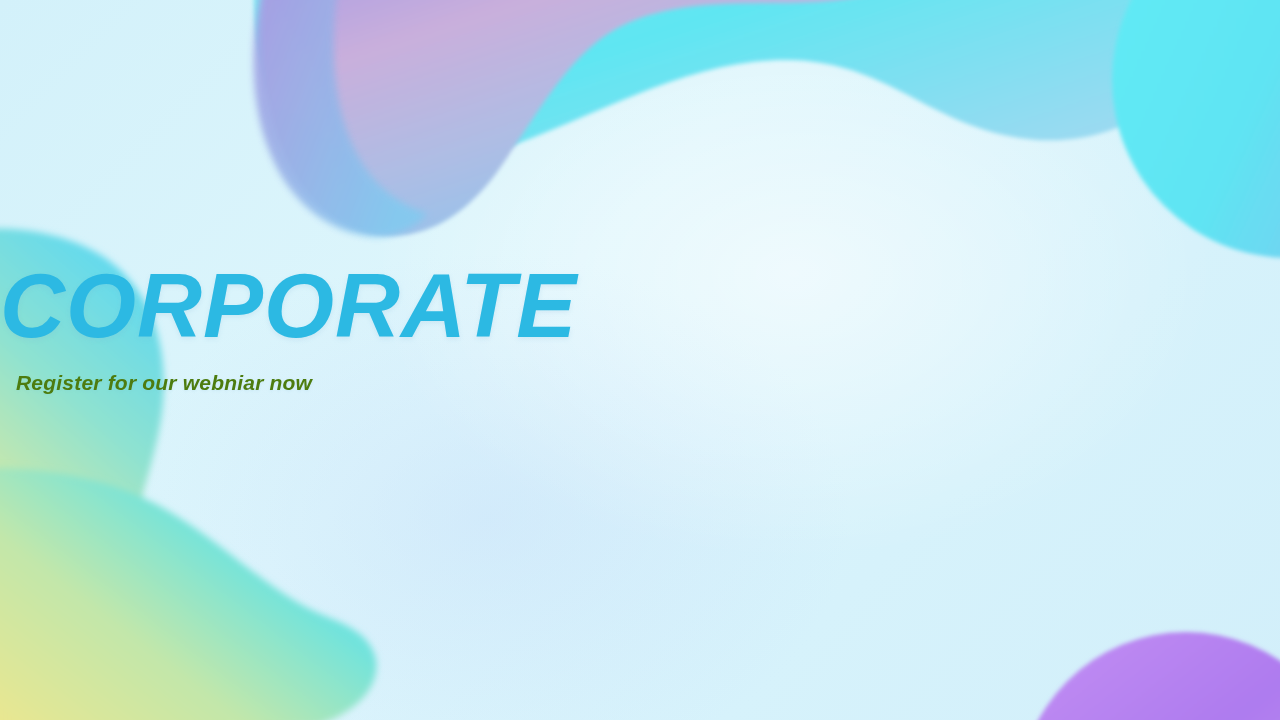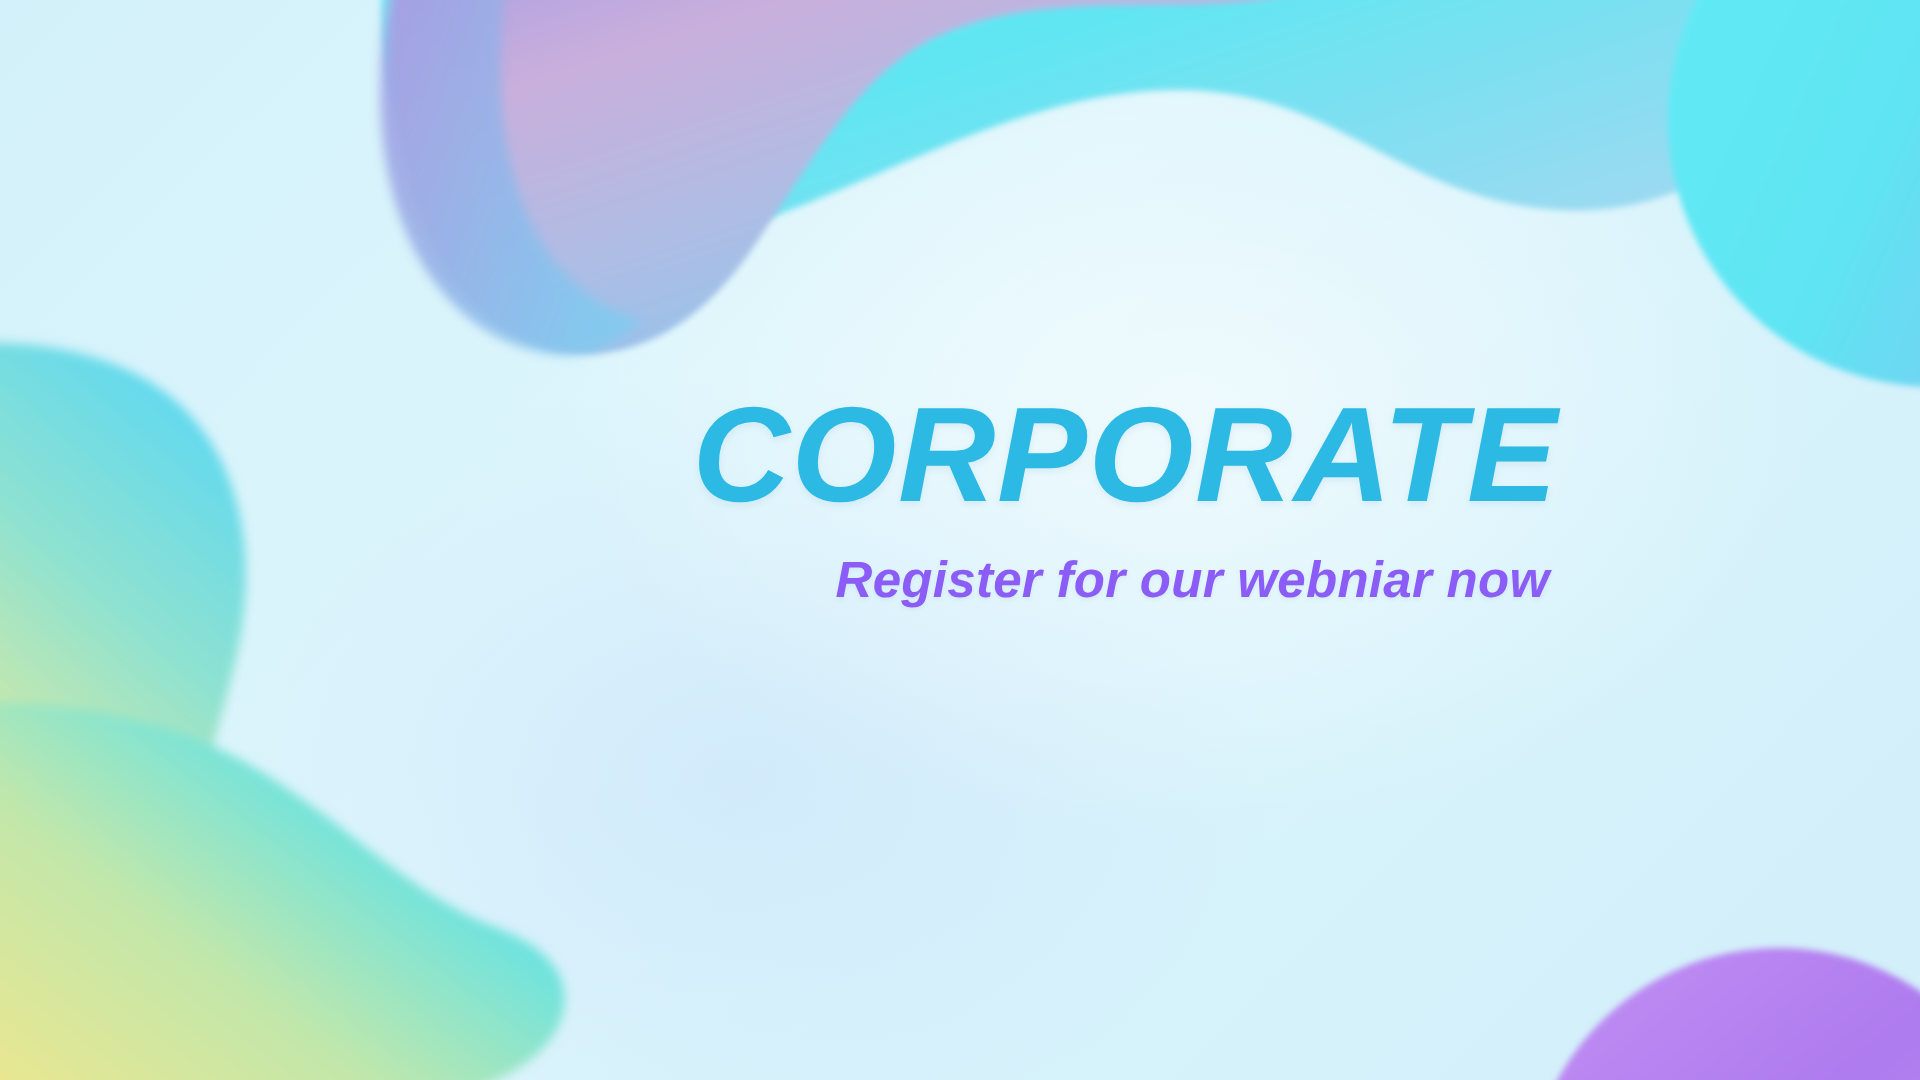--- a/index.html
+++ b/index.html
@@ -42,21 +42,21 @@
 
   
   .content {
     position: absolute;
     left: 0;
     top: 0;
     width: 1039px;
     height: 720px;
     display: flex;
     flex-direction: column;
-    align-items: flex-end;
+    align-items: flex-start;
     justify-content: center;
   }
 
   .headline {
     text-align: center;
     color: #2CB9E3;
     font-family: "Liberation Sans", sans-serif;
     font-weight: bold;
     font-style: italic;
     letter-spacing: -0.5px;
@@ -73,29 +73,29 @@
   }
 
   .headline-line2 {
     display: block;
     font-size: 103px;
     letter-spacing: 0px;
     margin-top: 4px;
   }
 
   .subtitle {
-    margin: 6px;
+    margin: 16px;
     margin-top: 18px;
     transform: translateY(-24px);
     text-align: center;
-    color: #8b5cf6;
+    color: #4d7c0f;
     font-family: "Liberation Sans", sans-serif;
     font-weight: bold;
     font-style: italic;
-    font-size: 34px;
+    font-size: 21px;
     letter-spacing: 0.2px;
     text-shadow: 0 1px 3px rgba(120,180,210,0.16);
   }
 </style>
 </head>
 <body>
 
 <div id="poster">
 
   <div class="bg-layer">

